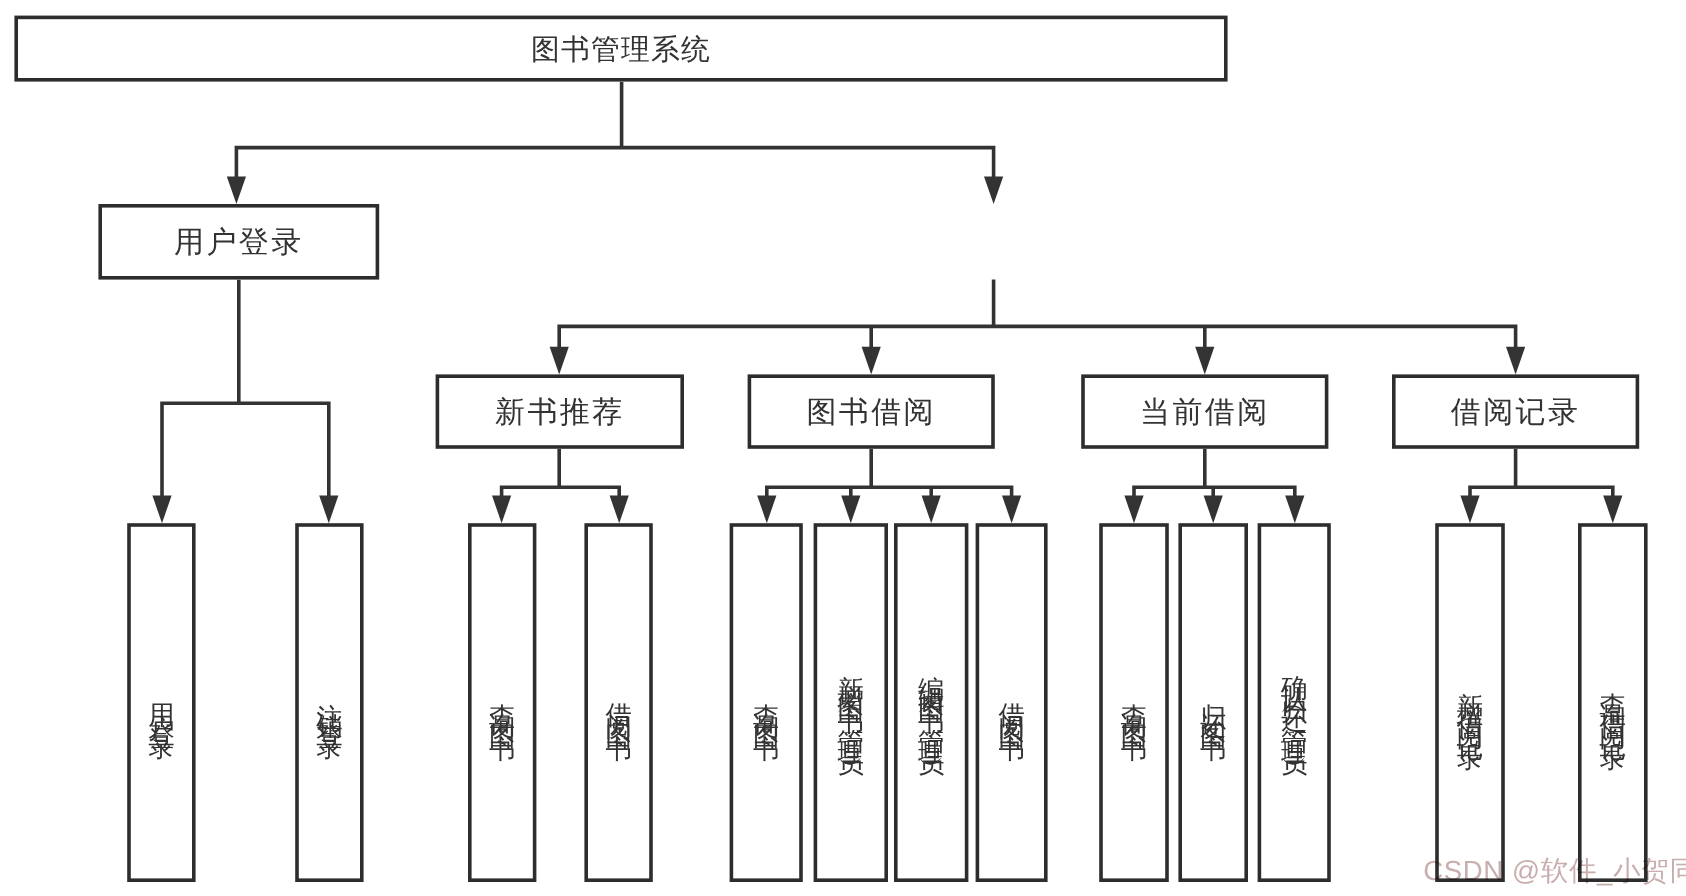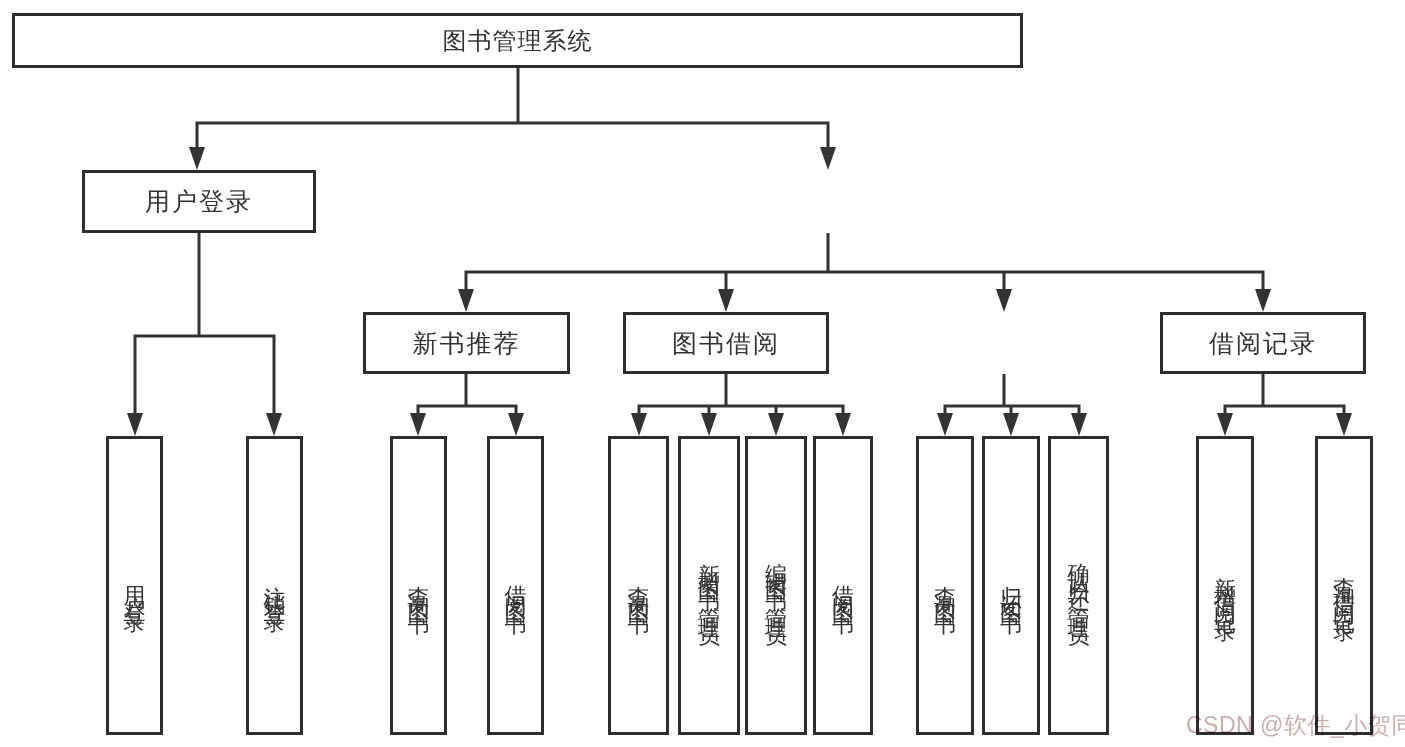--- a/index.html
+++ b/index.html
@@ -113,20 +113,23 @@
   <div class="node branch" style="left:82px; top:170px; width:234px; height:63px;">
     <span>用户登录</span>
   </div>
 
   <div class="node branch" style="left:363px; top:312px; width:207px; height:62px;">
     <span>新书推荐</span>
   </div>
   <div class="node branch" style="left:623px; top:312px; width:206px; height:62px;">
     <span>图书借阅</span>
   </div>
+  <div class="node branch" style="left:901px; top:312px; width:206px; height:62px;">
+    <span>当前借阅</span>
+  </div>
   <div class="node branch" style="left:1160px; top:312px; width:206px; height:62px;">
     <span>借阅记录</span>
   </div>
 
   <div class="node leaf" style="left:106px; top:436px; width:57px; height:299px;">
     <span class="vtext">用户登录</span>
   </div>
   <div class="node leaf" style="left:246px; top:436px; width:57px; height:299px;">
     <span class="vtext">注销登录</span>
   </div>

